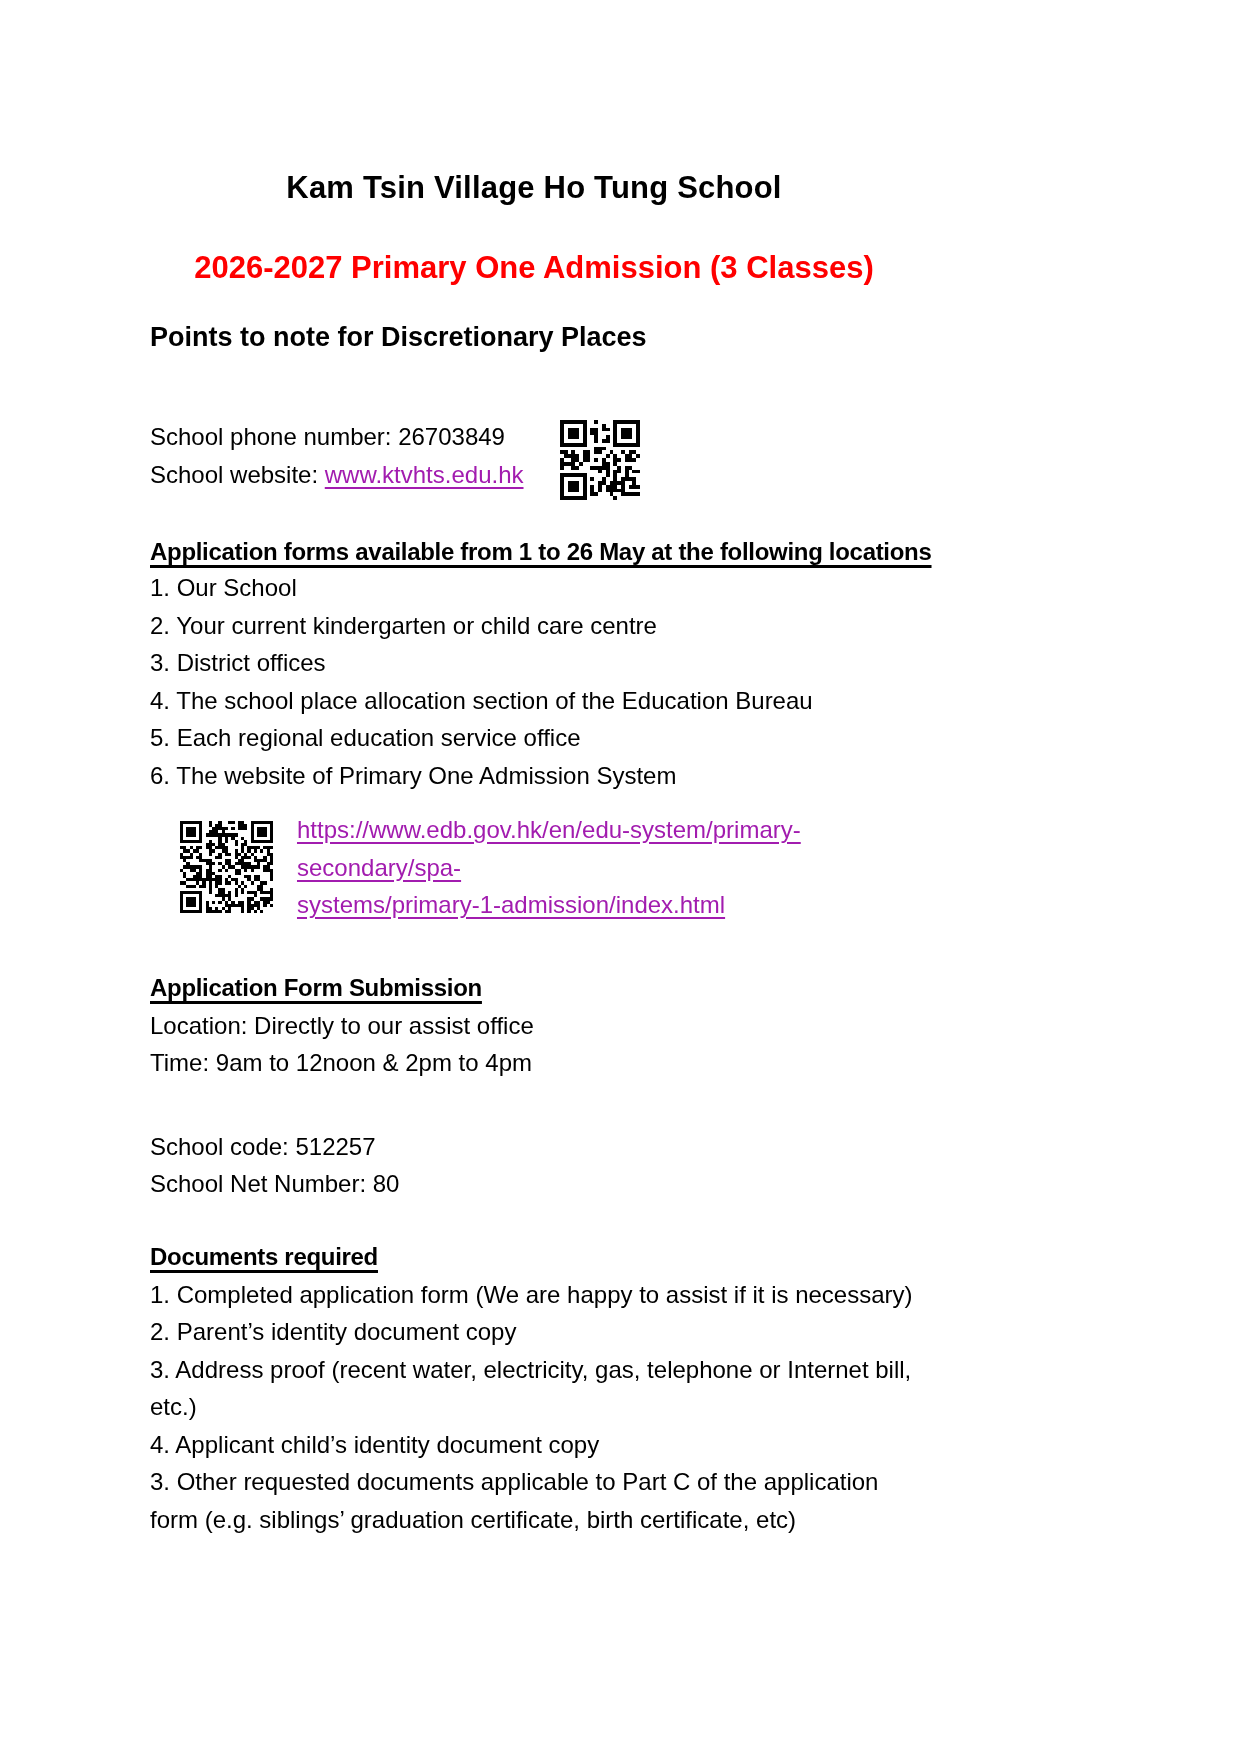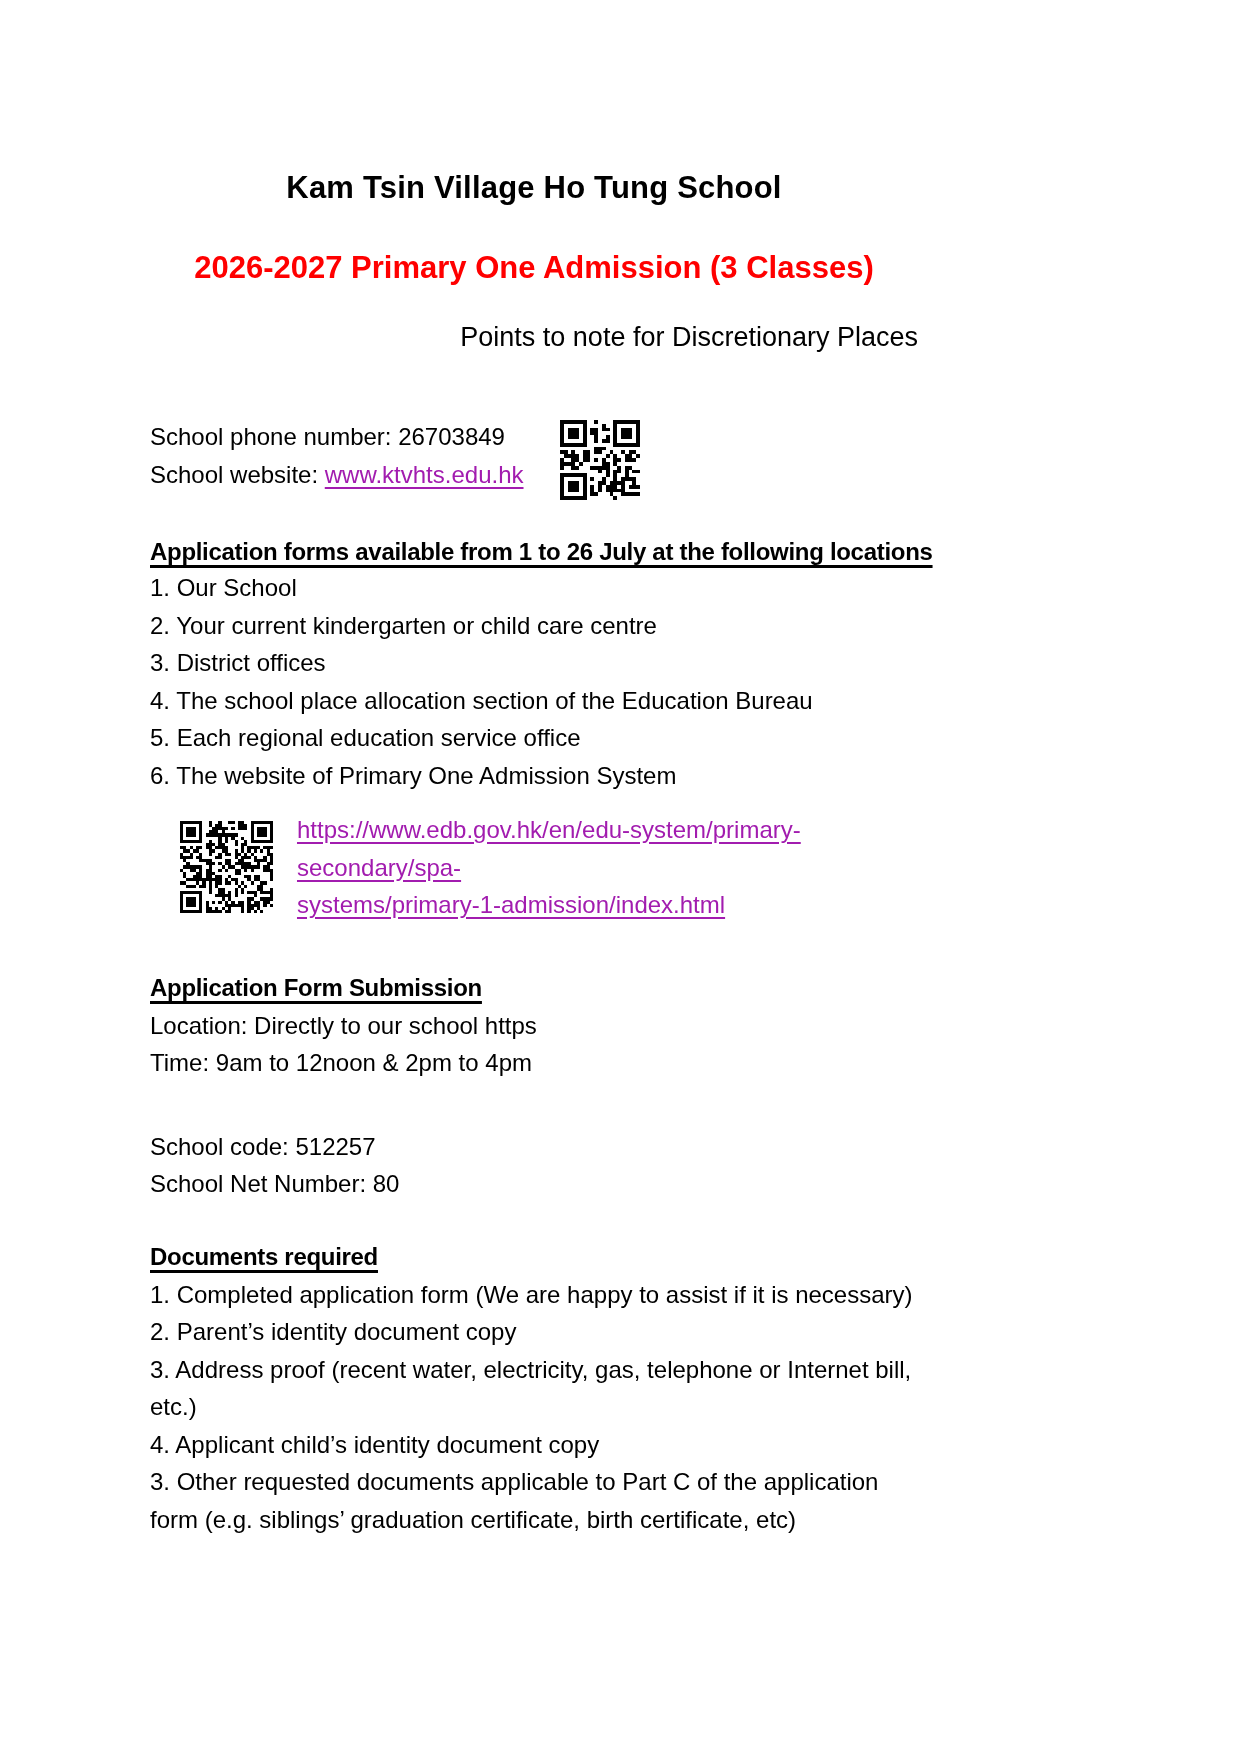--- a/index.html
+++ b/index.html
@@ -26,22 +26,22 @@
     font-size: 31px;
     line-height: 36px;
     font-weight: bold;
     text-align: center;
     color: #FF0000;
   }
   p.subtitle {
     margin-top: 34px;
     font-size: 27px;
     line-height: 34px;
-    font-weight: 400;
-    text-align: right;
+    font-weight: 700;
+    text-align: left;
   }
   .contact-row {
     margin-top: 64px;
     display: flex;
     align-items: flex-start;
   }
   .contact-text p {
     font-size: 24px;
     line-height: 38px;
     white-space: nowrap;
@@ -319,21 +319,21 @@
         <rect x="2" y="20" width="1" height="1"></rect>
         <rect x="3" y="20" width="1" height="1"></rect>
         <rect x="4" y="20" width="1" height="1"></rect>
         <rect x="5" y="20" width="1" height="1"></rect>
         <rect x="6" y="20" width="1" height="1"></rect>
         <rect x="14" y="20" width="1" height="1"></rect>
       </svg>
   </div>
 
   <div class="sec-locations">
-    <p class="h-ul">Application forms available from 1 to 26 July at the following locations</p>
+    <p class="h-ul">Application forms available from 1 to 26 May at the following locations</p>
     <div class="list">
       <p class="li">1. Our School</p>
       <p class="li">2. Your current kindergarten or child care centre</p>
       <p class="li">3. District offices</p>
       <p class="li">4. The school place allocation section of the Education Bureau</p>
       <p class="li">5. Each regional education service office</p>
       <p class="li">6. The website of Primary One Admission System</p>
     </div>
     <div class="qr-row">
       <svg class="qr qr2" viewBox="0 0 29 29">
@@ -763,21 +763,21 @@
       <div class="url-block">
         <a class="link">https://www.edb.gov.hk/en/edu-system/primary-secondary/spa-</a>
         <a class="link">systems/primary-1-admission/index.html</a>
       </div>
     </div>
   </div>
 
   <div class="sec-submission">
     <p class="h-ul">Application Form Submission</p>
     <div class="list">
-      <p class="li">Location: Directly to our school https</p>
+      <p class="li">Location: Directly to our assist office</p>
       <p class="li">Time: 9am to 12noon &amp; 2pm to 4pm</p>
     </div>
   </div>
 
   <div class="sec-schoolinfo">
     <p class="li">School code: 512257</p>
     <p class="li">School Net Number: 80</p>
   </div>
 
   <div class="sec-documents">

